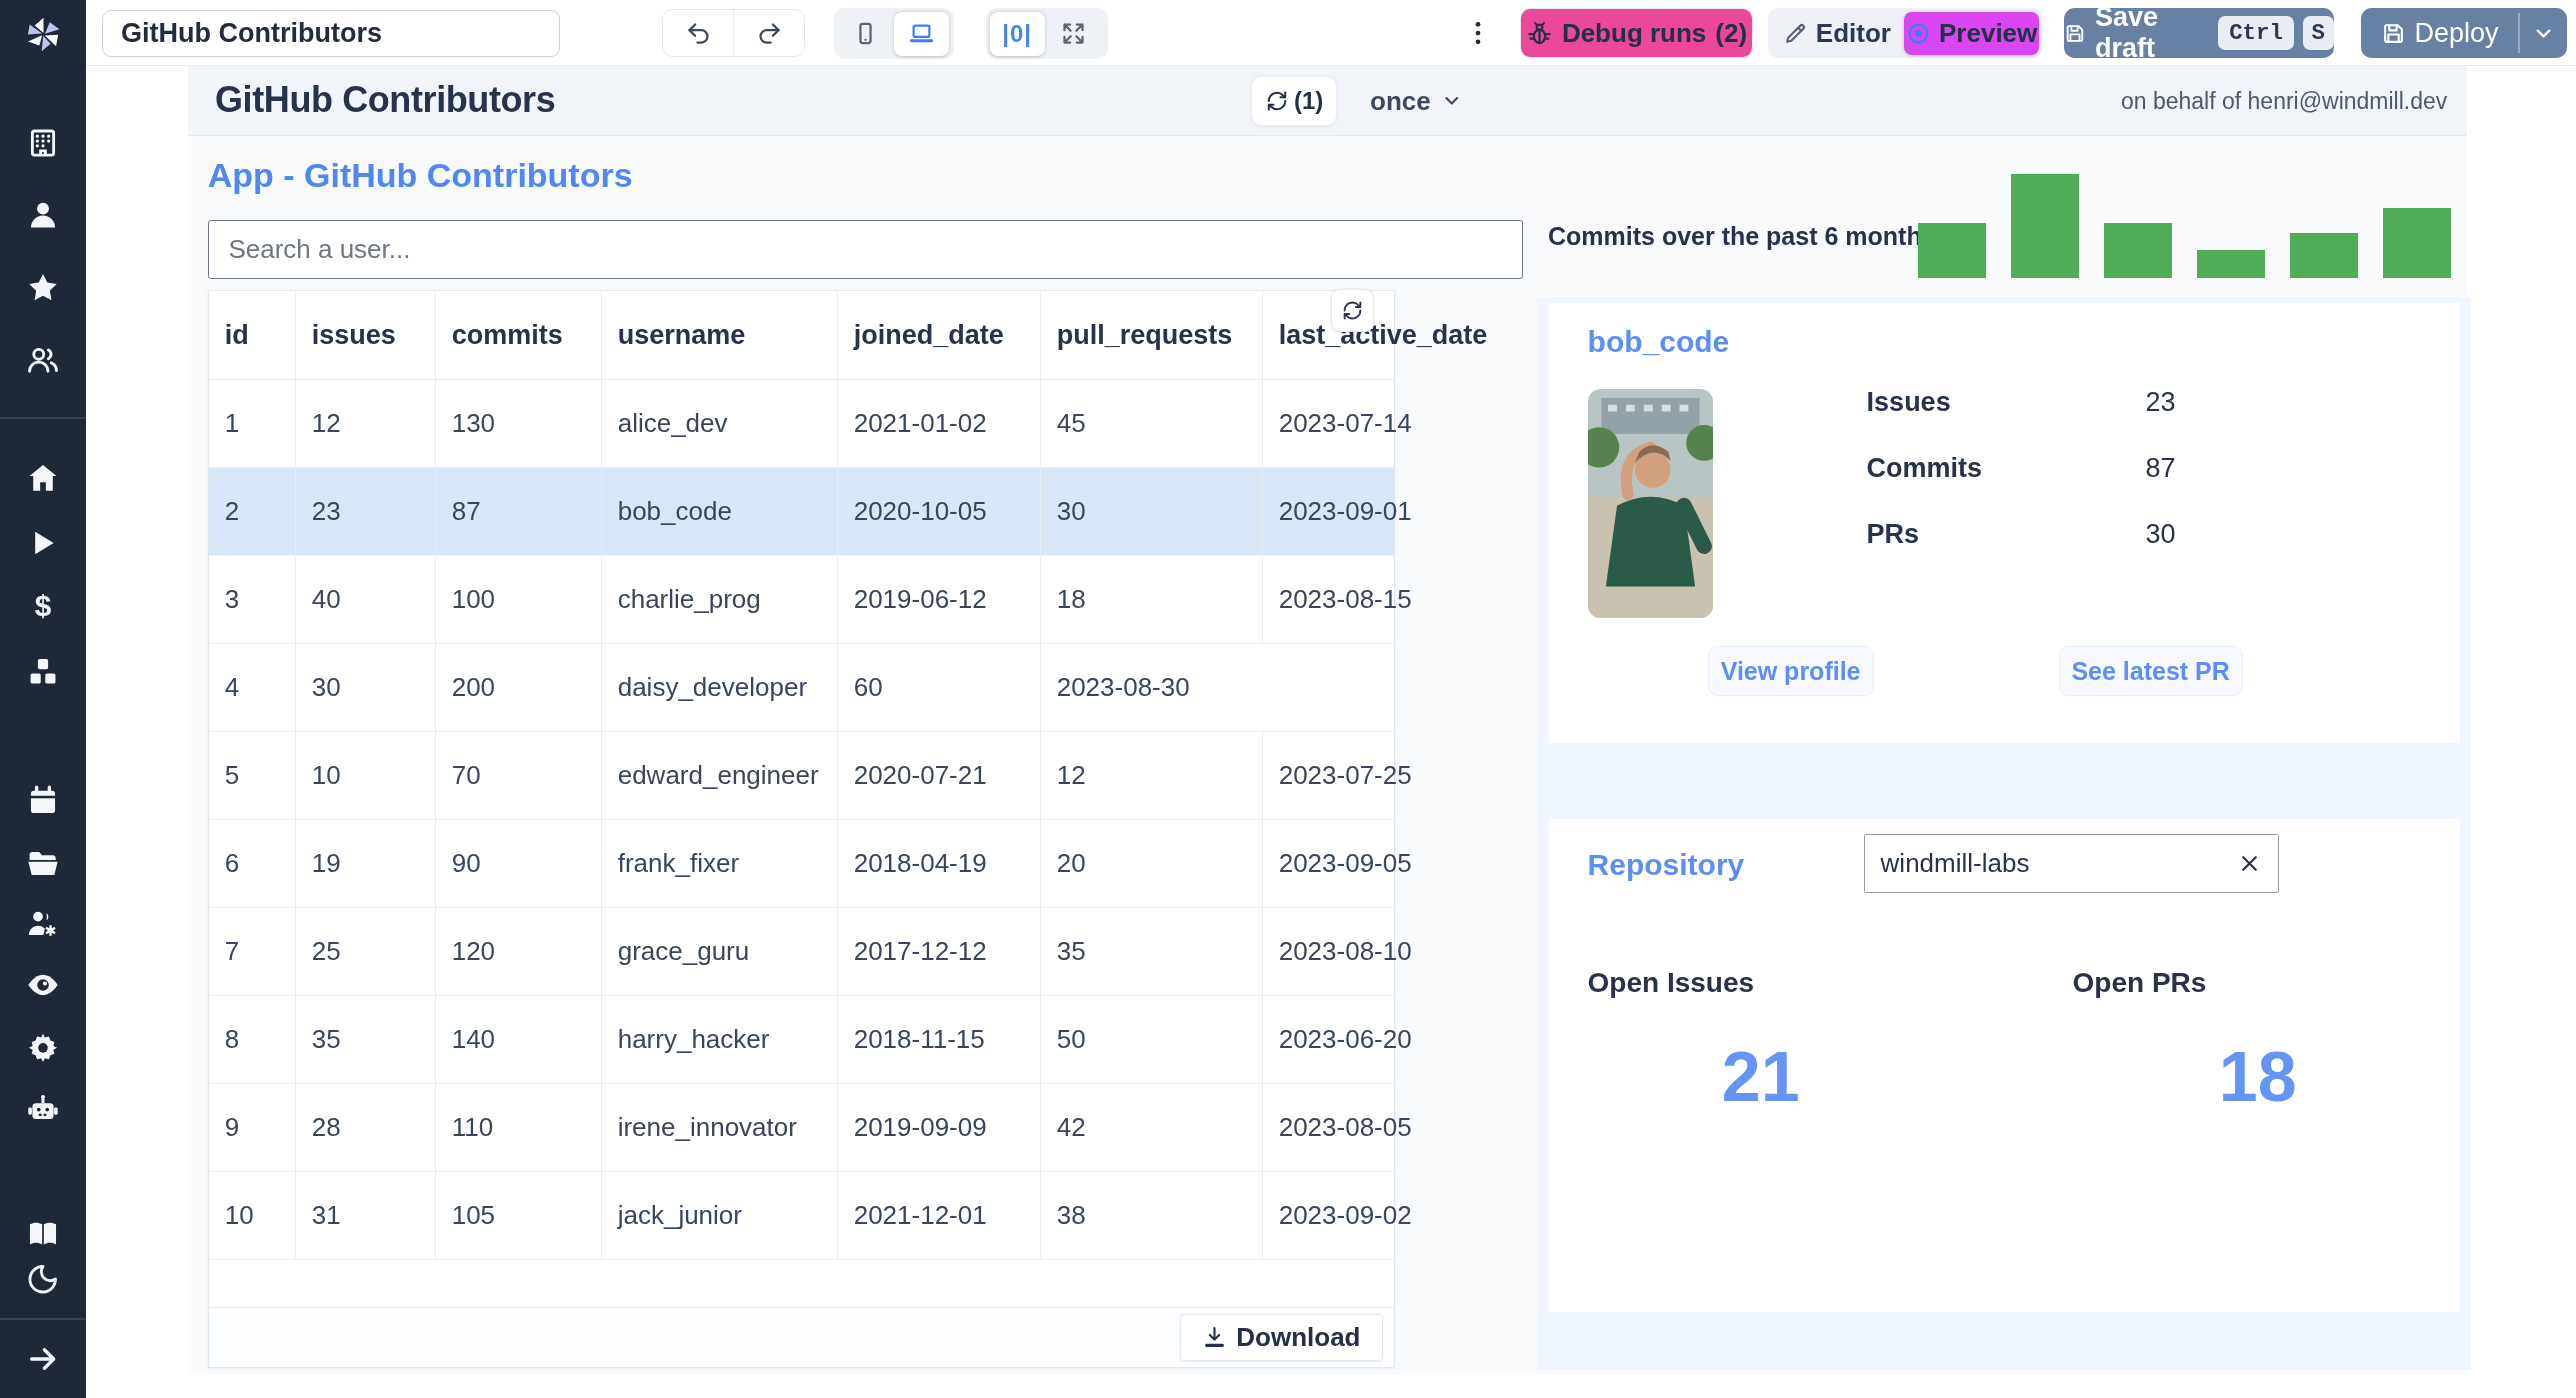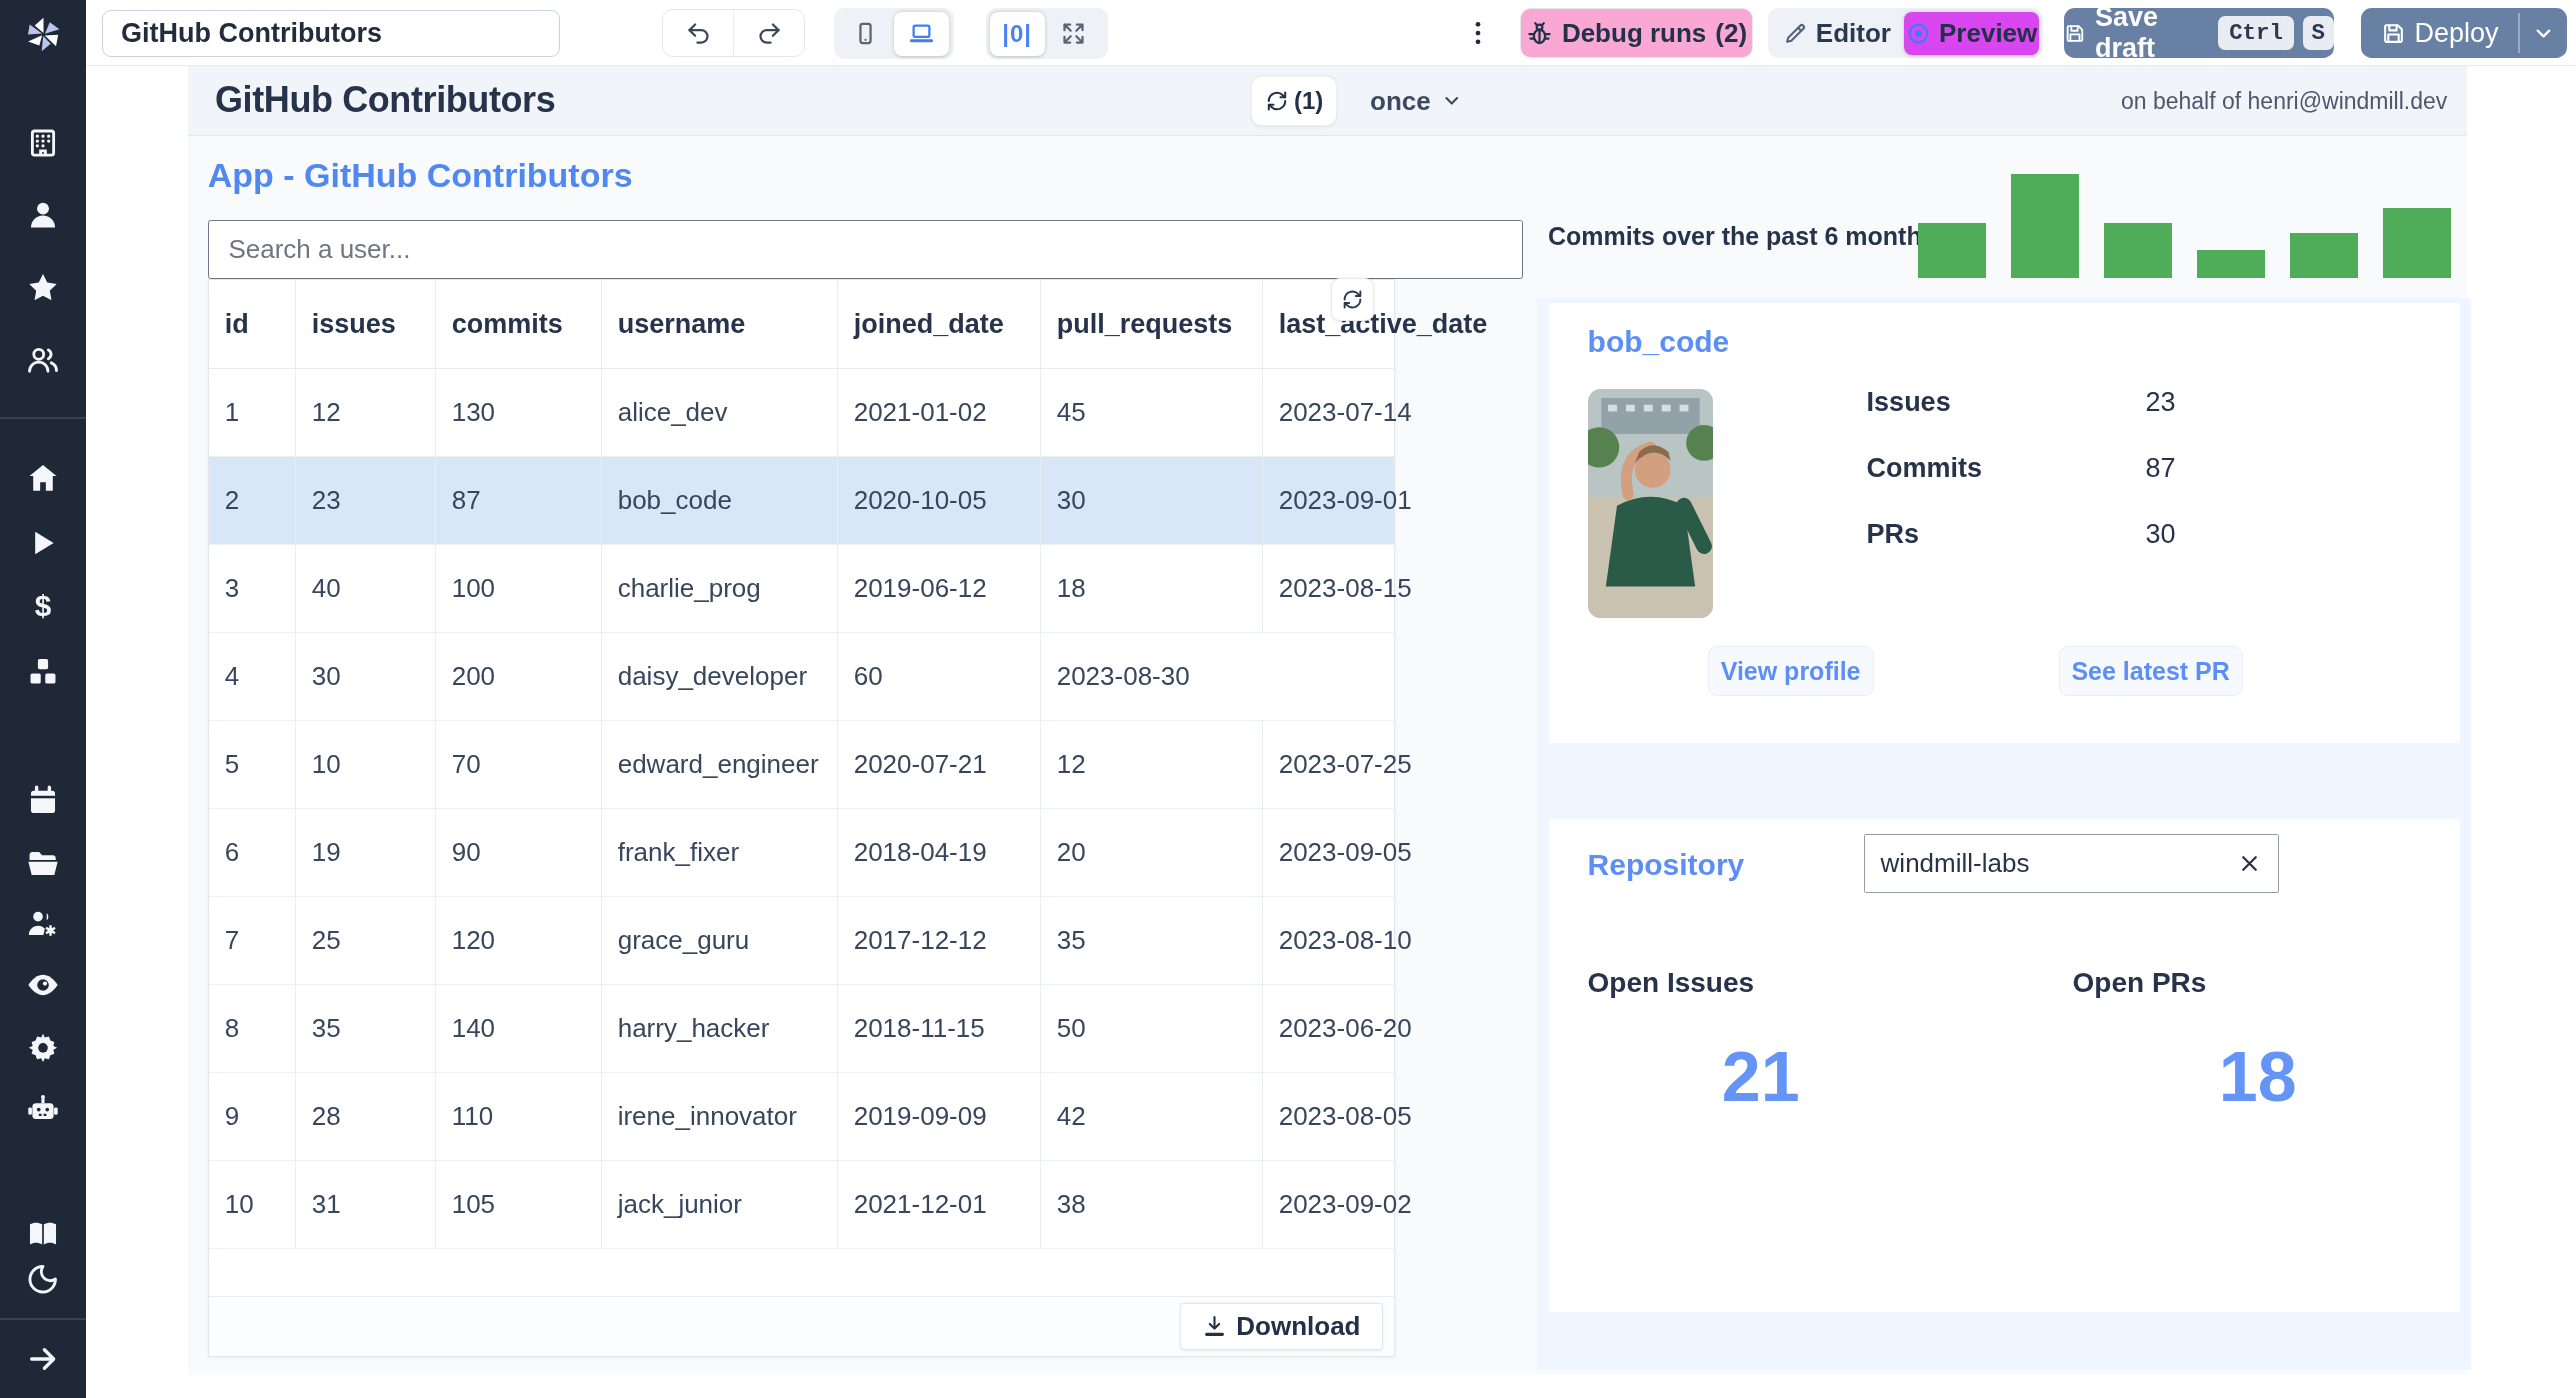--- a/index.html
+++ b/index.html
@@ -27,21 +27,21 @@
   .ubtn svg{width:27px;height:27px}
   .pillgroup{background:#eef1f5;border-radius:10.7px;display:flex;align-items:center;padding:3.6px;gap:1.8px;height:51px}
   .device-group{left:748px;top:8px;width:120px}
   .align-group{left:900px;top:8px;width:122px}
   .pbtn{width:55px;height:44px;border-radius:8px;display:flex;align-items:center;justify-content:center;color:#5b6575}
   .pbtn.sel{background:#fff;box-shadow:0 0.9px 3.6px rgba(15,23,42,.22)}
   .pbtn svg{width:27px;height:27px}
   .align-txt{font-size:24px;font-weight:700;color:#4b82f2;letter-spacing:0.9px}
   .kebab{left:1374px;top:15px;width:36px;height:36px;display:flex;align-items:center;justify-content:center;color:#202b3c}
   .kebab svg{width:30px;height:30px}
-  .debug-btn{left:1434px;top:8px;width:233px;height:50px;background:#f9a8d4;border:1.8px solid #e4e8ee;border-radius:10.7px;
+  .debug-btn{left:1434px;top:8px;width:233px;height:50px;background:#ec4899;border:1.8px solid #e4e8ee;border-radius:10.7px;
     display:flex;align-items:center;justify-content:center;gap:9px;font-size:26px;font-weight:700;color:#223048}
   .debug-btn svg{width:27px;height:27px}
   .seg2{left:1682px;top:8px;width:275px;height:50px;background:#eef1f5;border-radius:10.7px;display:flex;align-items:center;padding:3.6px;gap:1.8px}
   .seg-btn{height:43px;border-radius:8px;display:flex;align-items:center;justify-content:center;gap:8px;font-size:26px;font-weight:700;color:#223048}
   .editor-btn{width:131px;color:#2a3850}
   .editor-btn svg{width:25px;height:25px;color:#55617a}
   .preview-btn{width:136px;background:#d946ef;box-shadow:0 0.9px 3.6px rgba(15,23,42,.22)}
   .preview-btn svg{width:25px;height:25px;color:#3b7bf7}
   .save-btn{left:1978px;top:8px;width:270px;height:50px;background:var(--btnblue);border-radius:10.7px;
     display:flex;align-items:center;justify-content:center;gap:9px;color:#fff;font-size:27px;font-weight:700}
@@ -66,21 +66,21 @@
   .once svg{width:21.5px;height:21.5px}
   .behalf{position:absolute;right:19.7px;top:0;height:70px;display:flex;align-items:center;font-size:23px;color:#4b586e}
 
   .canvas{position:relative;height:1238px}
   .app-title{position:absolute;left:19.7px;top:19.7px;font-size:34px;font-weight:700;color:#5088f2}
   .search{position:absolute;left:19.7px;top:84px;width:1315px;height:59px;background:#fff;border:1.8px solid #6e7683;border-radius:2.7px;
     font-family:"Liberation Sans",sans-serif;font-size:26px;color:#222c3d;padding:0 19.7px;outline:none}
   .search::placeholder{color:#6e7683}
 
   
-  .table{position:absolute;left:19.7px;top:143px;width:1187px;background:#fff;border:0.9px solid #e2e7ee;box-shadow:0 0.9px 3.6px rgba(16,24,40,.06)}
+  .table{position:absolute;left:19.7px;top:154px;width:1187px;background:#fff;border:0.9px solid #e2e7ee;box-shadow:0 0.9px 3.6px rgba(16,24,40,.06)}
   .tgrid{display:grid;grid-template-columns:86px 140px 166px 236px 203px 222px 262px}
   .tgrid>*+*{border-left:0.9px solid #e9edf2}
   .thead{height:89px;border-bottom:0.9px solid #e8ebf1}
   .th{display:flex;align-items:center;padding-left:16px;font-size:27px;font-weight:700;color:#26334b}
   .trow{height:88px;border-bottom:0.9px solid #eceff4}
   .trow.selected{background:#d9e6f8}
   .td{display:flex;align-items:center;padding-left:16px;font-size:26px;color:#37465c}
   .tblank{height:47px}
   .tfoot{height:60px;border-top:0.9px solid #e8ebf1;background:#fcfdfe;display:flex;align-items:center;justify-content:flex-end;padding-right:10.7px}
   .dl-btn{height:47px;padding:0 21.5px;background:#fff;border:1.8px solid #e3e7ee;border-radius:4px;box-shadow:0 0.9px 2.7px rgba(15,23,42,.08);

